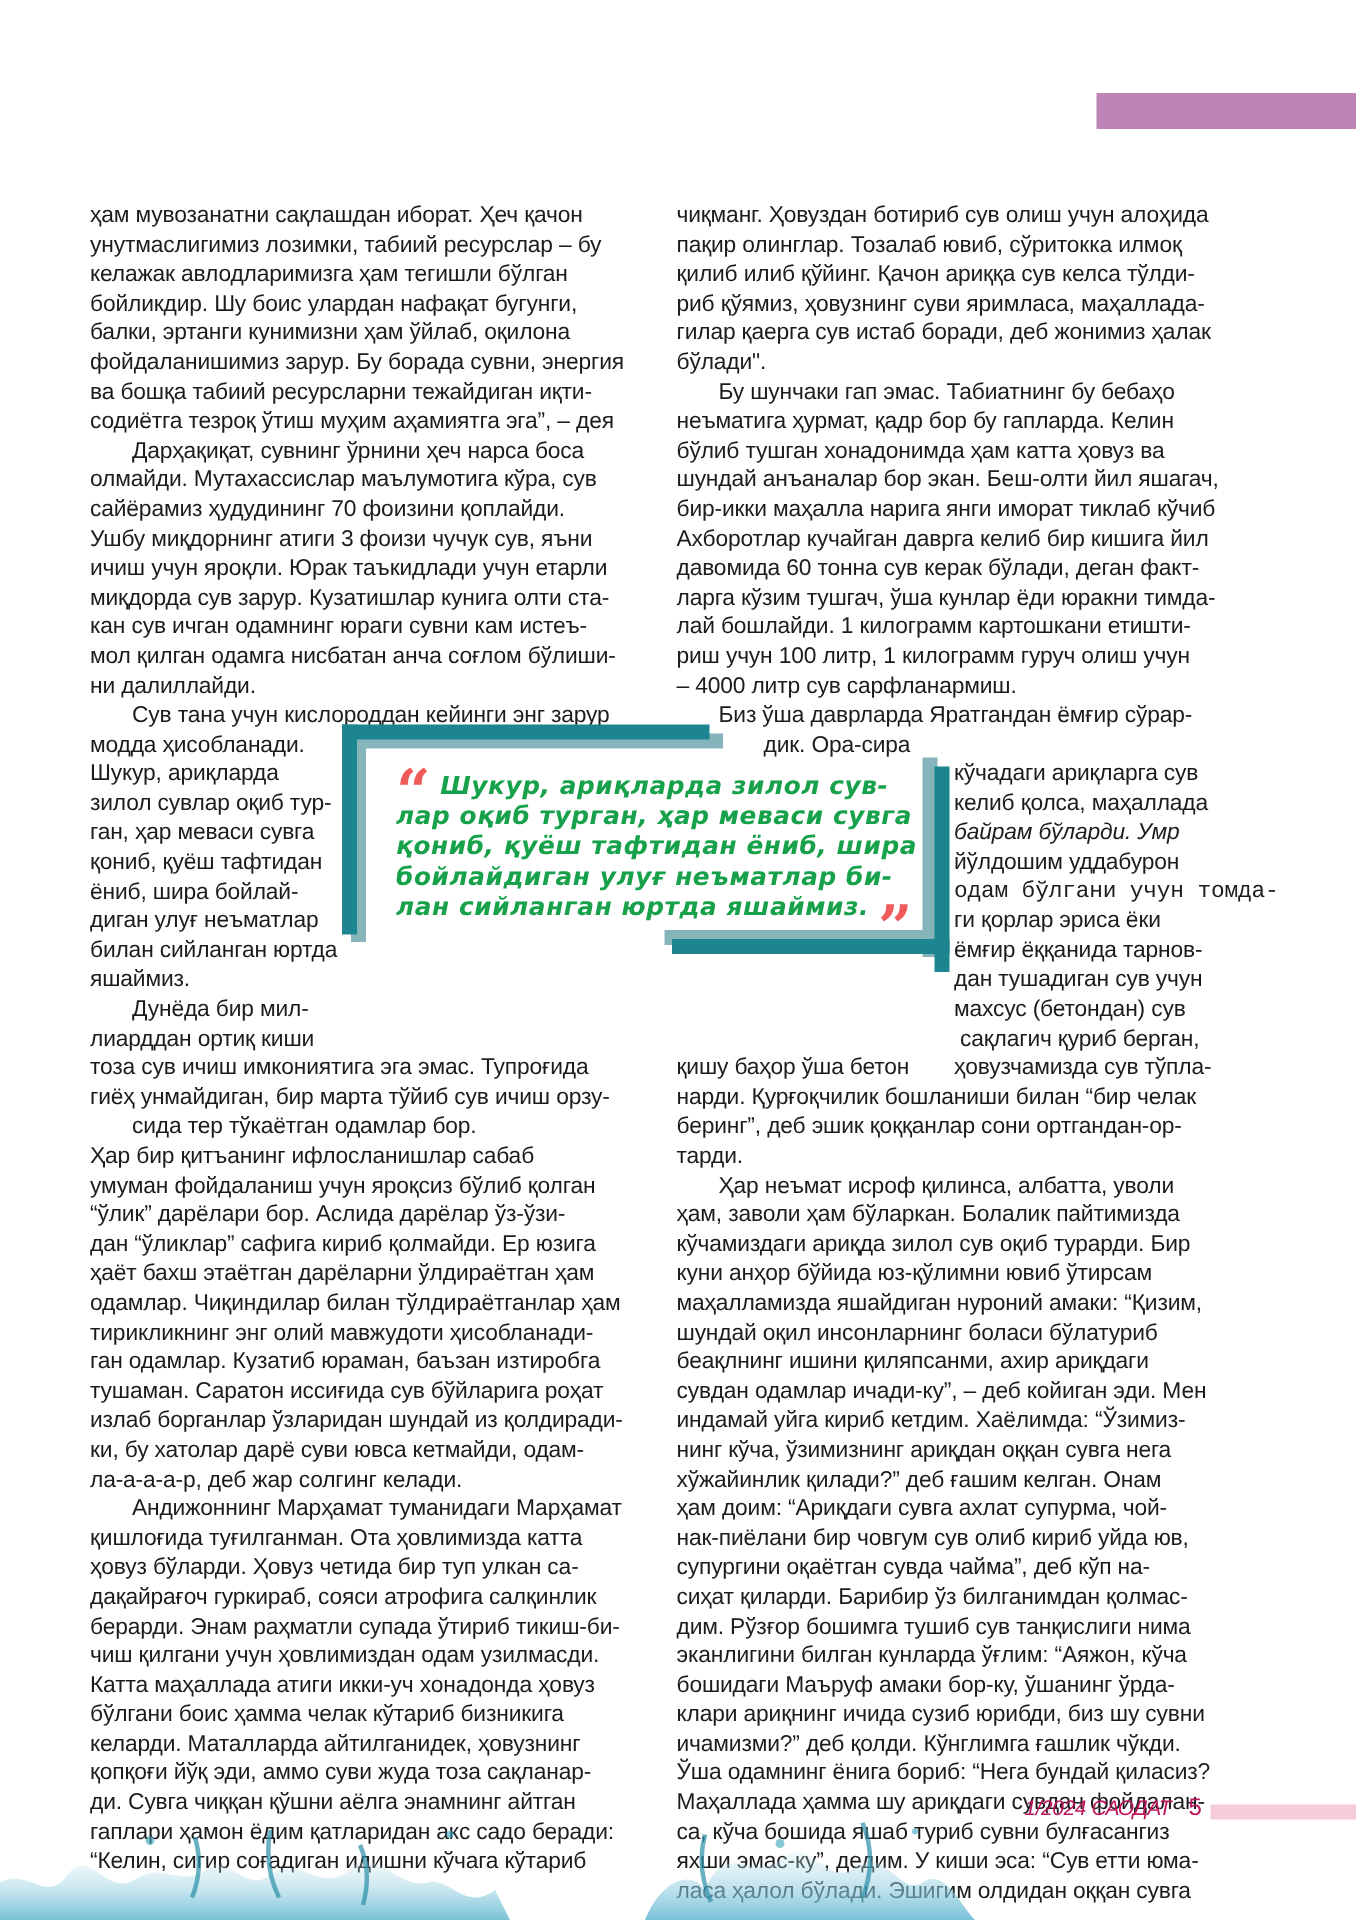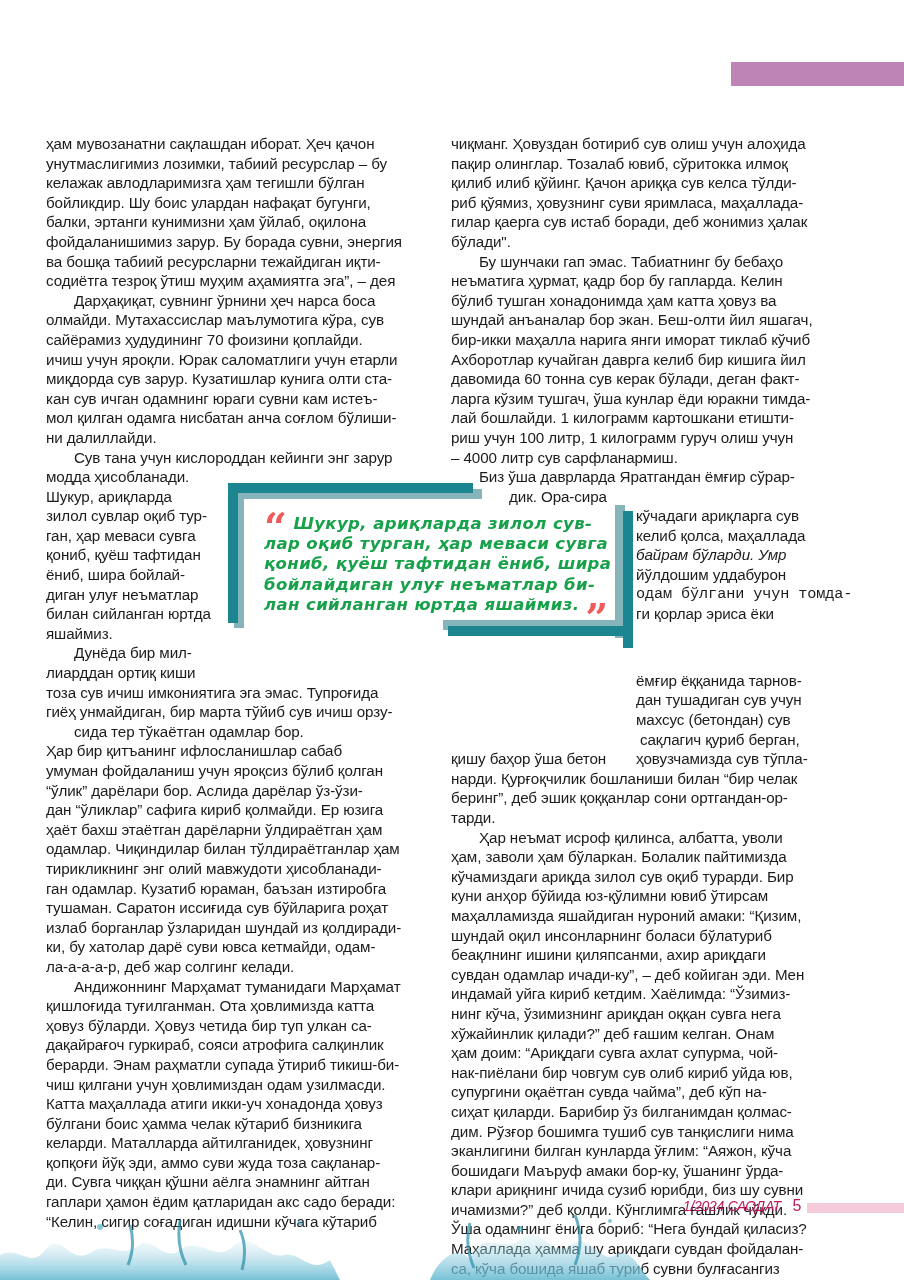--- a/index.html
+++ b/index.html
@@ -9,21 +9,21 @@
     font-family: "Liberation Sans", "DejaVu Sans", sans-serif;
     color: #1c1c1c;
   }
   .top-bar {
     position: absolute; left: 731px; top: 62px; width: 173px; height: 24px;
     background: #bf84b6;
   }
   .col { position: absolute; font-size: 15.2px; line-height: 19.6px; letter-spacing: -0.1px; }
   .col .ln { white-space: nowrap; height: 19.6px; }
   .col .ind { padding-left: 28px; }
-  #col-left { left: 46px; top: 134px; width: 382px; }
+  #col-left { left: 60px; top: 134px; width: 382px; }
   #col-right { left: 451px; top: 134px; width: 390px; }
 
   .pq-wrap { position: absolute; left: 228px; top: 483px; width: 405px; height: 155px; }
   .pq-bar { position: absolute; background: #1d8590; }
   .pq-shadow { position: absolute; background: #86b4bb; }
   .pq-text {
     position: absolute; left: 36px; top: 31px; width: 360px;
     font-family: "DejaVu Sans", sans-serif; font-style: italic; font-weight: bold;
     color: #17a14a; font-size: 16.5px; line-height: 20.2px; letter-spacing: 0.4px;
   }
@@ -54,21 +54,22 @@
     <div class="ln">унутмаслигимиз лозимки, табиий ресурслар – бу</div>
     <div class="ln">келажак авлодларимизга ҳам тегишли бўлган</div>
     <div class="ln">бойликдир. Шу боис улардан нафақат бугунги,</div>
     <div class="ln">балки, эртанги кунимизни ҳам ўйлаб, оқилона</div>
     <div class="ln">фойдаланишимиз зарур. Бу борада сувни, энергия</div>
     <div class="ln">ва бошқа табиий ресурсларни тежайдиган иқти-</div>
     <div class="ln">содиётга тезроқ ўтиш муҳим аҳамиятга эга”, – дея</div>
     <div class="ln ind">Дарҳақиқат, сувнинг ўрнини ҳеч нарса боса</div>
     <div class="ln">олмайди. Мутахассислар маълумотига кўра, сув</div>
     <div class="ln">сайёрамиз ҳудудининг 70 фоизини қоплайди.</div>
-    <div class="ln">ичиш учун яроқли. Юрак саломатлиги учун етарли</div>
+    <div class="ln">Ушбу миқдорнинг атиги 3 фоизи чучук сув, яъни</div>
+    <div class="ln">ичиш учун яроқли. Юрак таъкидлади учун етарли</div>
     <div class="ln">миқдорда сув зарур. Кузатишлар кунига олти ста-</div>
     <div class="ln">кан сув ичган одамнинг юраги сувни кам истеъ-</div>
     <div class="ln">мол қилган одамга нисбатан анча соғлом бўлиши-</div>
     <div class="ln">ни далиллайди.</div>
     <div class="ln ind">Сув тана учун кислороддан кейинги энг зарур</div>
     <div class="ln">модда ҳисобланади.</div>
     <div class="ln">Шукур, ариқларда</div>
     <div class="ln">зилол сувлар оқиб тур-</div>
     <div class="ln">ган, ҳар меваси сувга</div>
     <div class="ln">қониб, қуёш тафтидан</div>
@@ -126,21 +127,21 @@
     <div class="ln">риш учун 100 литр, 1 килограмм гуруч олиш учун</div>
     <div class="ln">– 4000 литр сув сарфланармиш.</div>
     <div class="ln ind">Биз ўша даврларда Яратгандан ёмғир сўрар-</div>
     <div class="ln" style="padding-left: 58px;">дик. Ора-сира</div>
     <div class="ln" style="padding-left: 185px;">кўчадаги ариқларга сув</div>
     <div class="ln" style="padding-left: 185px;">келиб қолса, маҳаллада</div>
     <div class="ln" style="padding-left: 185px; font-style: italic;">байрам бўларди. Умр</div>
     <div class="ln" style="padding-left: 185px;">йўлдошим уддабурон</div>
     <div class="ln" style="padding-left: 185px; font-family: Liberation Mono, monospace;">одам бўлгани учун томда-</div>
     <div class="ln" style="padding-left: 185px;">ги қорлар эриса ёки</div>
-    <div class="ln" style="padding-left: 185px; margin-top: 47px;">ёмғир ёққанида  тарнов-</div>
+    <div class="ln" style="padding-left: 185px;">ёмғир ёққанида  тарнов-</div>
     <div class="ln" style="padding-left: 185px;">дан тушадиган сув учун</div>
     <div class="ln" style="padding-left: 185px;">махсус (бетондан) сув</div>
     <div class="ln" style="padding-left: 189px;">сақлагич қуриб берган,</div>
     <div class="ln"><div class="ln" style="padding-left: 0px; display: inline-block; width: 185px;">қишу баҳор ўша бетон</div><div class="ln" style="padding-left: 0px; display: inline-block;">ҳовузчамизда сув тўпла-</div></div>
     <div class="ln">нарди. Қурғоқчилик бошланиши билан “бир челак</div>
     <div class="ln">беринг”, деб эшик қоққанлар сони ортгандан-ор-</div>
     <div class="ln">тарди.</div>
     <div class="ln ind">Ҳар неъмат исроф қилинса, албатта, уволи</div>
     <div class="ln">ҳам, заволи ҳам бўларкан. Болалик пайтимизда</div>
     <div class="ln">кўчамиздаги ариқда зилол сув оқиб турарди. Бир</div>

